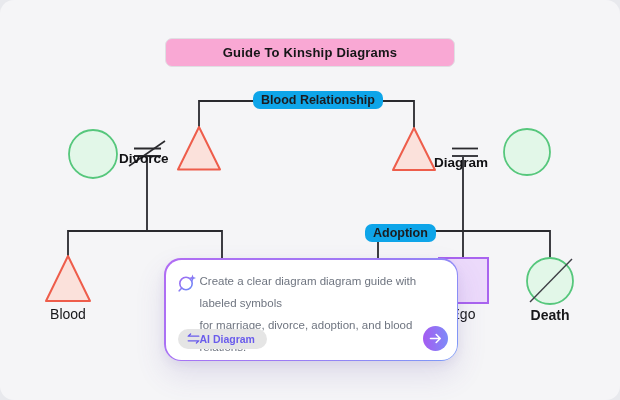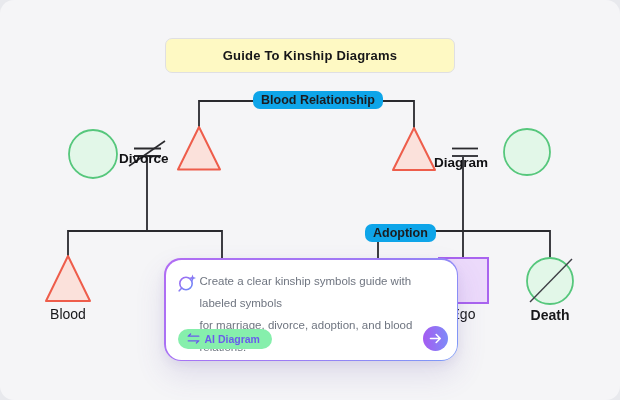--- a/index.html
+++ b/index.html
@@ -9,22 +9,22 @@
     font-family:"Liberation Sans", sans-serif;
     position:relative;
   }
   .canvas{
     position:absolute;inset:0;
     background:#f5f5f7;
     border-radius:14px;
     overflow:hidden;
   }
   .title-box{
-    position:absolute;left:165px;top:38px;width:290px;height:35px;
-    background:#fef9c3;border:1px solid #dfdfe3;border-radius:7px;
+    position:absolute;left:165px;top:38px;width:290px;height:29px;
+    background:#f9a8d4;border:1px solid #dfdfe3;border-radius:7px;
     display:flex;align-items:center;justify-content:center;
     font-size:13px;font-weight:bold;color:#161618;letter-spacing:.2px;
     box-sizing:border-box;
   }
   svg.diagram{position:absolute;left:0;top:0;z-index:1;}
   .pill{
     position:absolute;z-index:2;
     background:#0ea5e9;border-radius:7px;
     padding:2px 8px;
     font-size:12.5px;font-weight:600;color:#1c1c1f;
@@ -58,22 +58,22 @@
     background:#ffffff;border-radius:15.5px;
     position:relative;box-sizing:border-box;
   }
   .ai-icon{position:absolute;left:11px;top:13px;width:20px;height:20px;}
   .ai-prompt-text{
     position:absolute;left:34px;top:10px;width:248px;
     font-size:11.5px;line-height:22px;color:#6f7580;
   }
   .ai-chip{
     position:absolute;left:12px;bottom:11px;
-    display:inline-flex;align-items:center;gap:5px;
-    background:#86efac;border-radius:999px;
+    display:inline-flex;align-items:center;
+    background:#e5e5e5;border-radius:999px;
     padding:4px 12px 4px 9px;
     font-size:10.5px;font-weight:600;color:#6a5cec;
     cursor:pointer;
   }
   .ai-send{
     position:absolute;right:9px;bottom:9px;
     width:25px;height:25px;border-radius:50%;
     background:linear-gradient(90deg,#a55bf1,#7e8bf8);
     display:flex;align-items:center;justify-content:center;
     border:none;cursor:pointer;padding:0;
@@ -145,21 +145,21 @@
   <div class="node-label death">Death</div>
 
   <div class="ai-card-border">
     <div class="ai-card">
       <svg class="ai-icon" viewBox="0 0 20 20">
         <circle cx="9" cy="10.5" r="6.2" fill="none" stroke="url(#icongrad)" stroke-width="1.6"></circle>
         <line x1="4.6" y1="15.2" x2="2.2" y2="17.8" stroke="url(#icongrad)" stroke-width="1.6" stroke-linecap="round"></line>
         <path d="M15.5 1.5 L16.4 4.1 L19 5 L16.4 5.9 L15.5 8.5 L14.6 5.9 L12 5 L14.6 4.1 Z" fill="url(#icongrad)"></path>
       </svg>
       <div class="ai-prompt-text">
-        <div>Create a clear kinship symbols guide with labeled symbols</div>
+        <div>Create a clear diagram diagram guide with labeled symbols</div>
         <div>for marriage, divorce, adoption, and blood relations.</div>
       </div>
       <div class="ai-chip">
         <svg width="13" height="11" viewBox="0 0 13 11">
           <path d="M3.6 1 L1.2 3.2 L11.8 3.2" fill="none" stroke="#6a5cec" stroke-width="1.3" stroke-linecap="round" stroke-linejoin="round"></path>
           <path d="M9.4 10 L11.8 7.8 L1.2 7.8" fill="none" stroke="#6a5cec" stroke-width="1.3" stroke-linecap="round" stroke-linejoin="round"></path>
         </svg>
         <span>AI Diagram</span>
       </div>
       <button class="ai-send">

